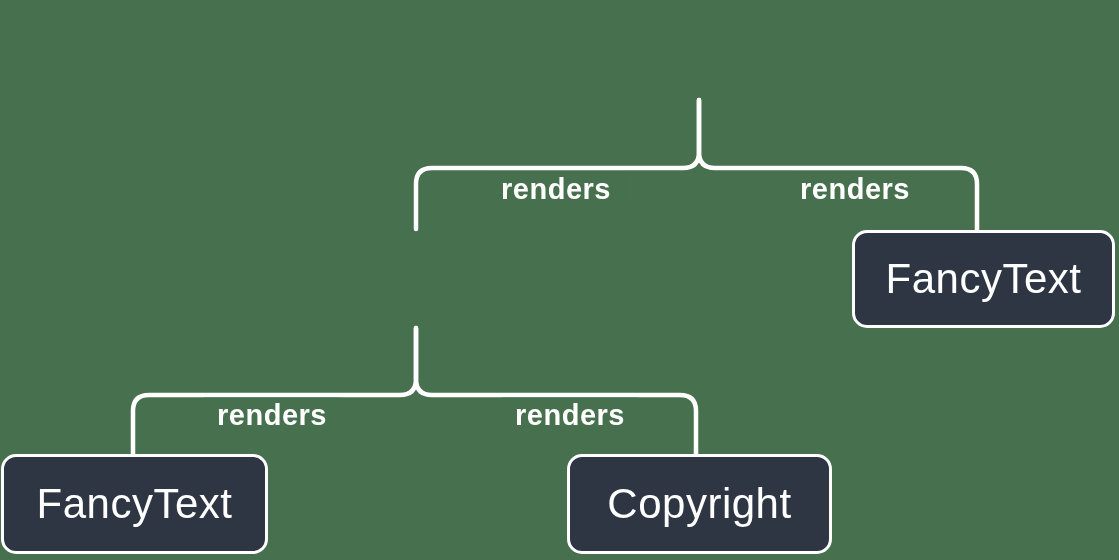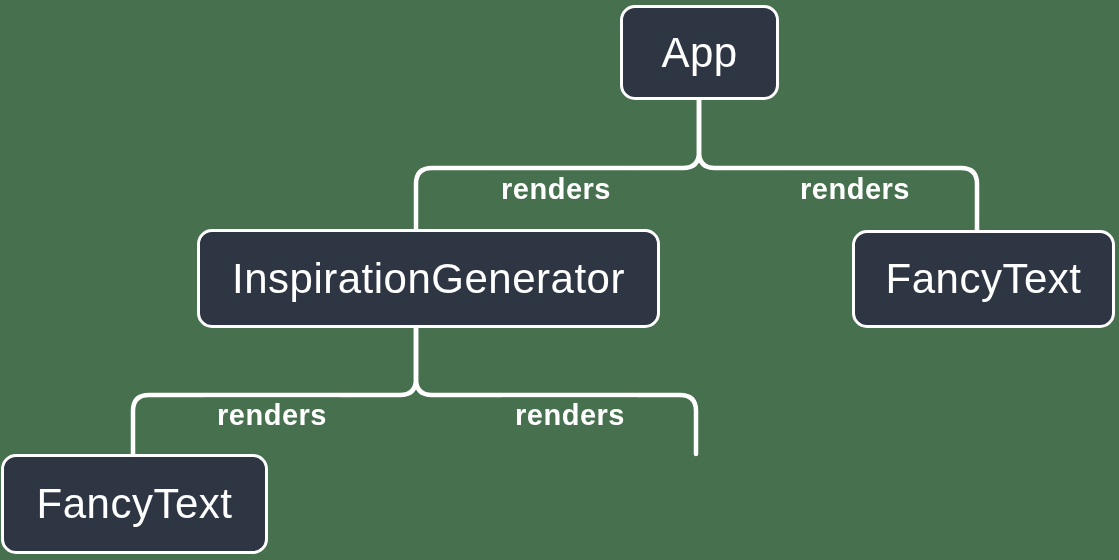--- a/index.html
+++ b/index.html
@@ -77,35 +77,32 @@
 
     <path d="M 699 100 L 699 152 Q 699 168 683 168 L 432 168 Q 416 168 416 184 L 416 229"></path>
 
     <path d="M 699 100 L 699 152 Q 699 168 715 168 L 961 168 Q 977 168 977 184 L 977 230"></path>
 
     <path d="M 416 328 L 416 379 Q 416 395 400 395 L 149 395 Q 133 395 133 411 L 133 454"></path>
 
     <path d="M 416 328 L 416 379 Q 416 395 432 395 L 680 395 Q 696 395 696 411 L 696 454"></path>
   </svg>
 
-  <div class="node node-app">
-    <span>App</span>
-  </div>
 
-  <div class="node node-inspiration-generator">
-    <span>InspirationGenerator</span>
-  </div>
 
   <div class="node node-fancy-text-top">
     <span>FancyText</span>
   </div>
 
   <div class="node node-fancy-text-bottom">
     <span>FancyText</span>
   </div>
 
+  <div class="node node-copyright">
+    <span>Copyright</span>
+  </div>
 
   <span class="edge-label edge-label-0">renders</span>
   <span class="edge-label edge-label-1">renders</span>
   <span class="edge-label edge-label-2">renders</span>
   <span class="edge-label edge-label-3">renders</span>
 
 </div>
 
 </body></html>

